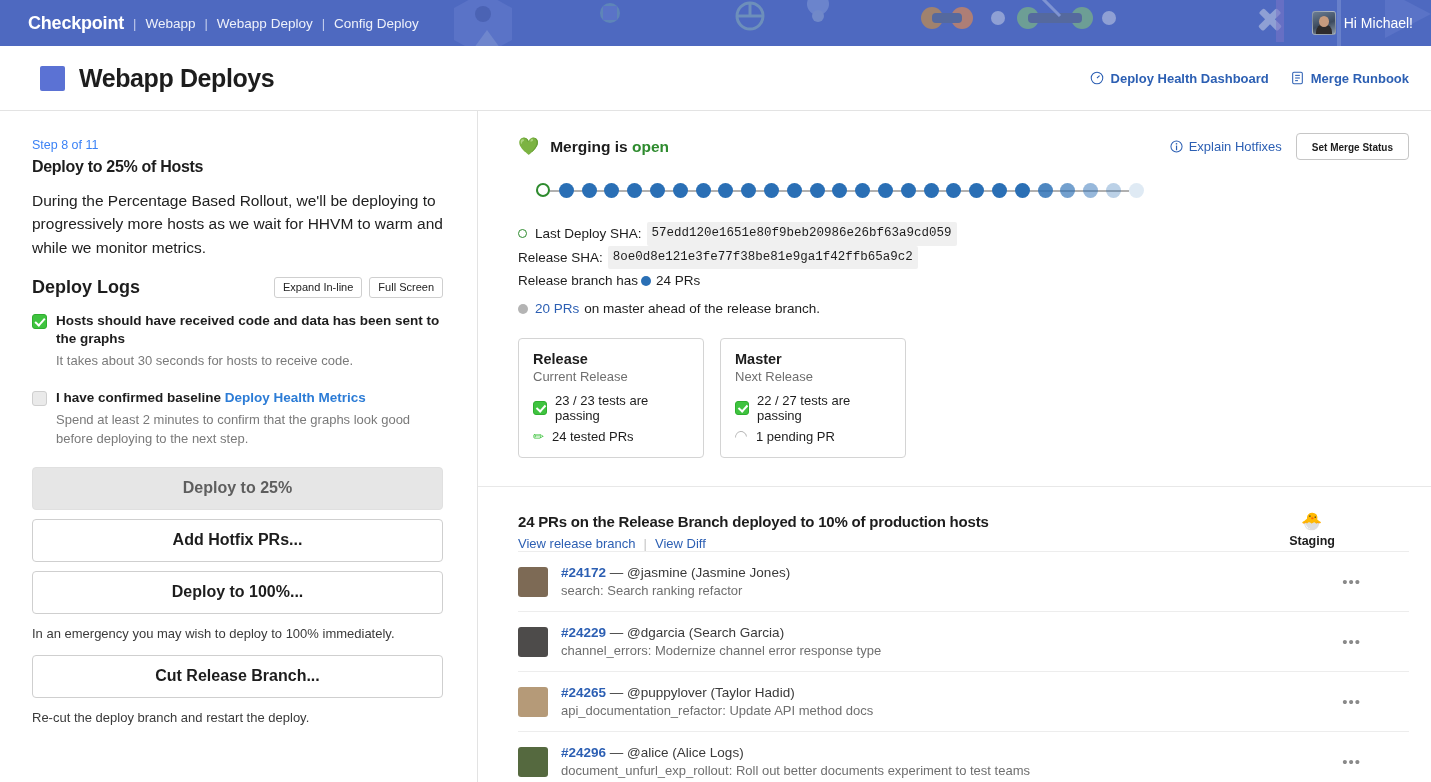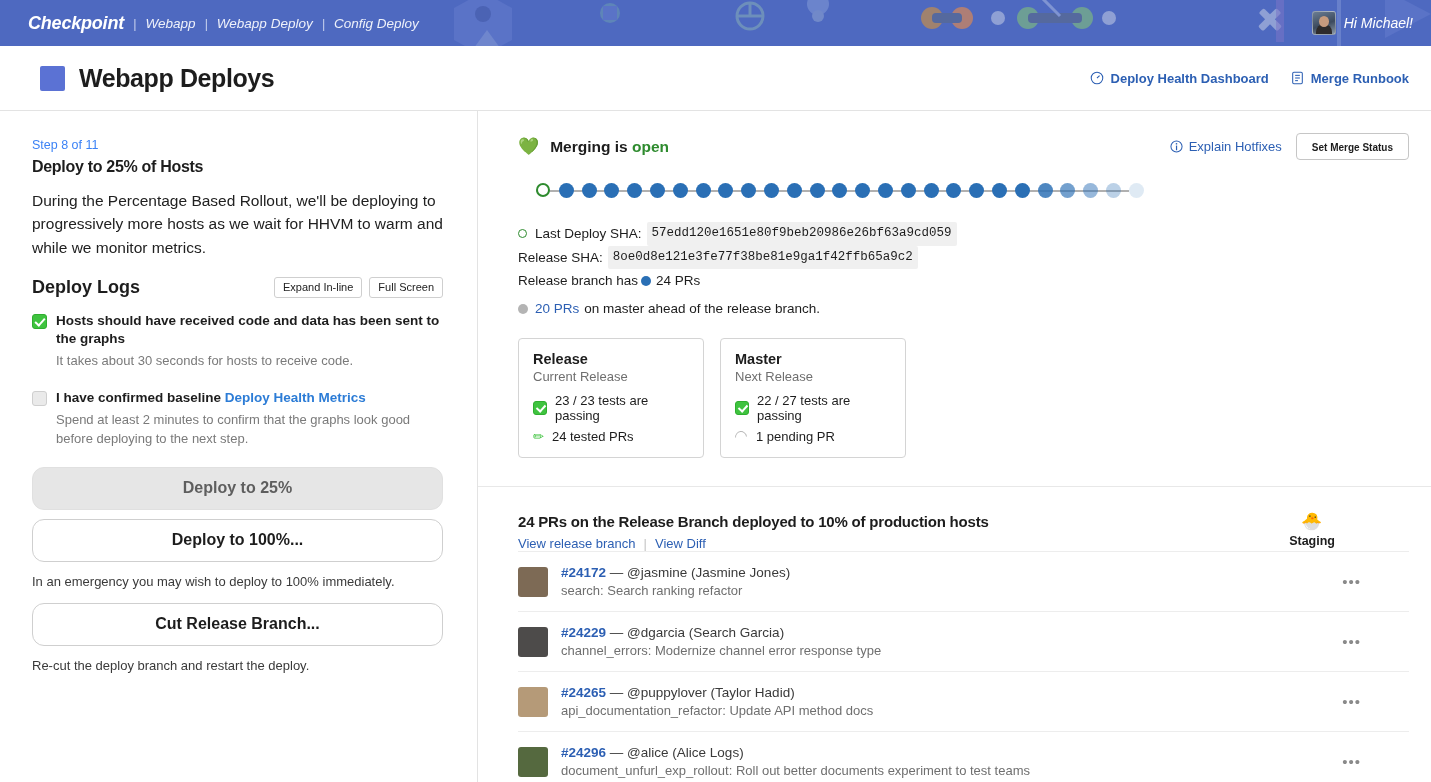--- a/index.html
+++ b/index.html
@@ -16,21 +16,21 @@
   .topnav {
     position: relative;
     height: 46px;
     background: #4e69c0;
     display: flex;
     align-items: center;
     padding: 0 18px 0 28px;
     overflow: hidden;
   }
   .topnav-deco { position:absolute; top:0; left:0; right:0; bottom:0; pointer-events:none; }
-  .topnav-inner { position: relative; z-index: 2; display: flex; align-items: center; width: 100%; font-style: italic; }
+  .topnav-inner { position: relative; z-index: 2; display: flex; align-items: center; width: 100%; }
   .brand {
     color: #ffffff;
     font-size: 18px;
     font-weight: bold;
     letter-spacing: -0.2px;
   }
   .nav-sep {
     color: #c3cdec;
     margin: 0 9px;
     font-size: 13px;
@@ -143,21 +143,21 @@
     transform: rotate(42deg);
   }
   .cb.todo { background:#eaeaea; border:1px solid #cfcfcf; }
   .check-body { flex:1; }
   .check-head { font-size:13.5px; font-weight:bold; line-height:1.35; color:#1d1d1d; }
   .check-head a { color:#2c7cd6; text-decoration:none; font-weight:bold; }
   .check-sub { font-size:13px; color:#7a7a7a; line-height:1.45; margin-top: 4px; }
 
   .big-btn {
     display:block; width:100%; text-align:center;
-    border:1px solid #cfcfcf; border-radius:12px;
+    border:1px solid #cfcfcf; border-radius:4px;
     background:#fff; color:#1d1d1d;
     font-size:16px; font-weight:bold;
     padding: 11px 8px 12px;
     margin-bottom: 9px;
     font-family:"Liberation Sans", sans-serif;
     cursor:pointer;
   }
   .big-btn.disabled { background:#e6e6e6; border-color:#e0e0e0; color:#5e5e5e; }
   .helper { font-size:13px; color:#3a3a3a; margin: 12px 0 14px; }
 
@@ -331,20 +331,21 @@
 
     <div class="check-item">
       <span class="cb todo"></span>
       <div class="check-body">
         <div class="check-head"><span>I have confirmed baseline </span><a href="#">Deploy Health Metrics</a></div>
         <div class="check-sub">Spend at least 2 minutes to confirm that the graphs look good before deploying to the next step.</div>
       </div>
     </div>
 
     <button class="big-btn disabled">Deploy to 25%</button>
+    <button class="big-btn">Add Hotfix PRs...</button>
     <button class="big-btn">Deploy to 100%...</button>
     <div class="helper">In an emergency you may wish to deploy to 100% immediately.</div>
     <button class="big-btn">Cut Release Branch...</button>
     <div class="helper">Re-cut the deploy branch and restart the deploy.</div>
   </div>
 
   <div class="right">
 
     <div class="merge-section">
       <div class="merge-row">

